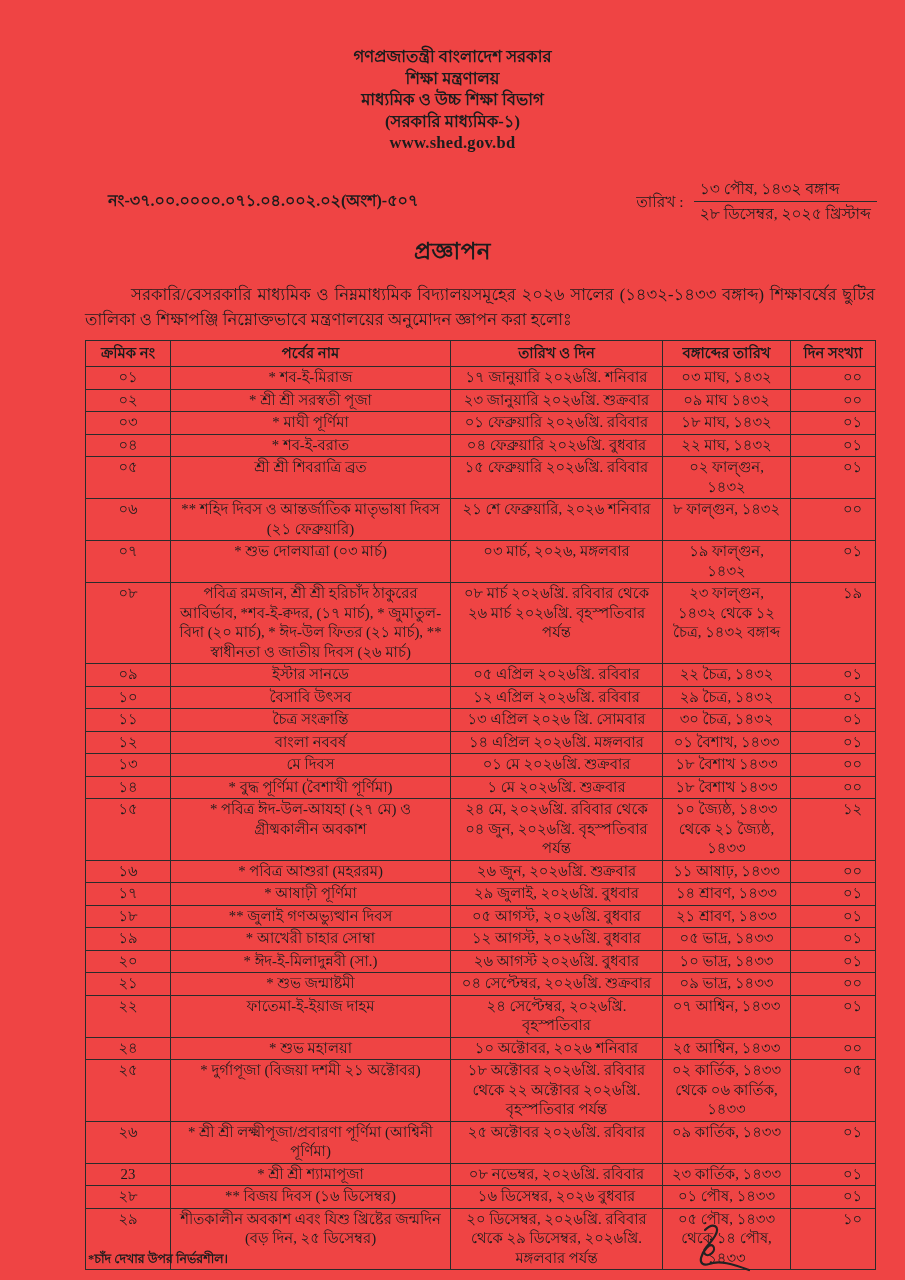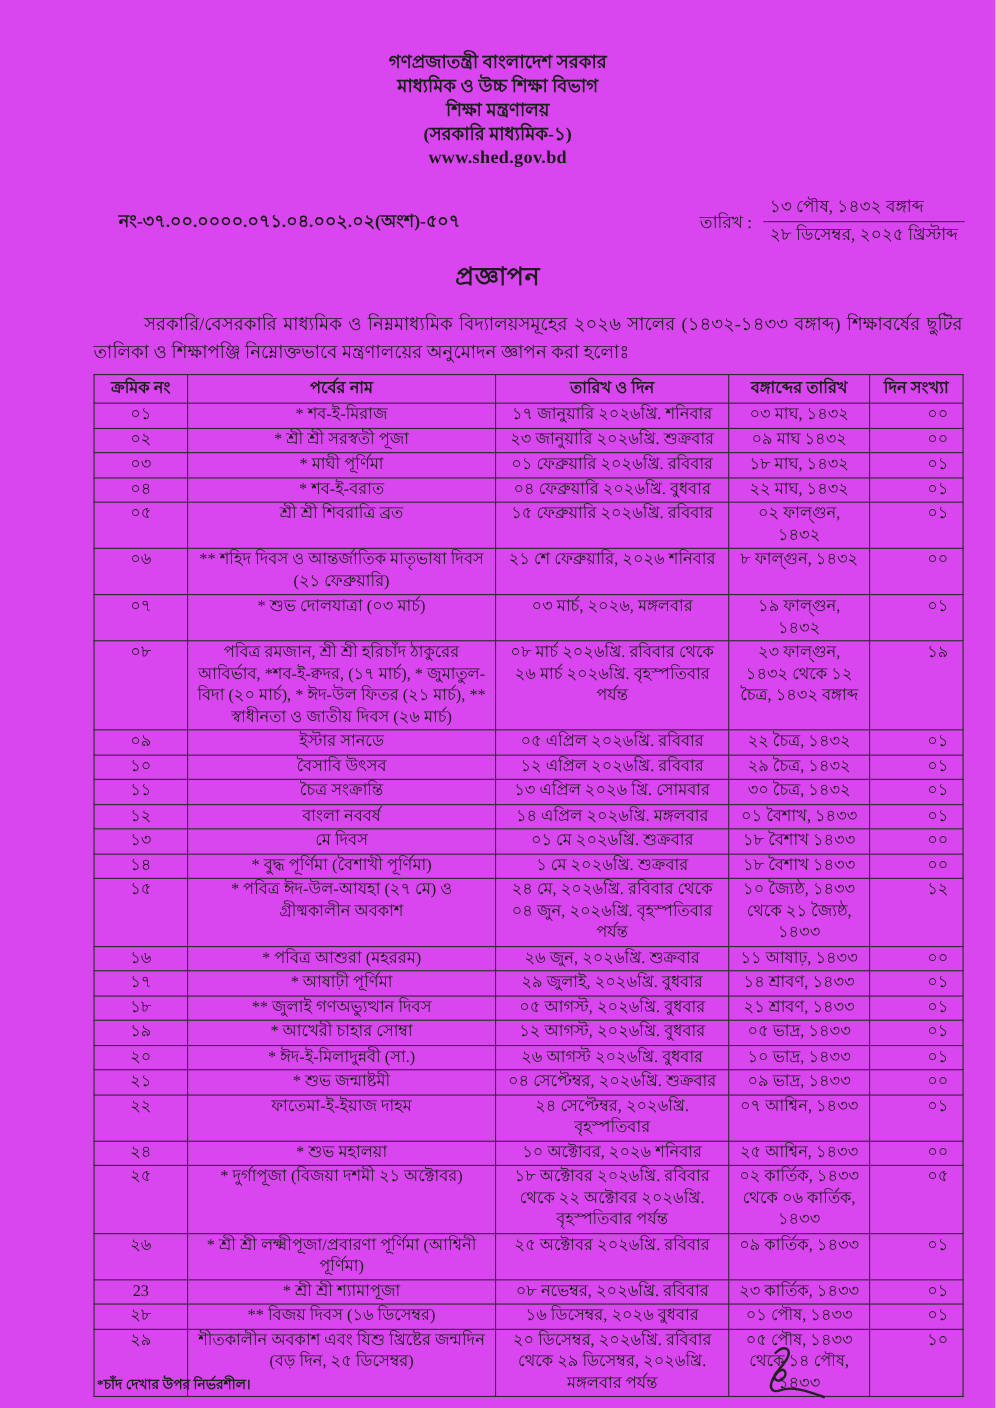--- a/index.html
+++ b/index.html
@@ -2,21 +2,21 @@
 <html lang="bn"><head>
 <meta charset="utf-8">
 <style>
   * { margin: 0; padding: 0; box-sizing: border-box; }
   html, body { background: #e8e8e8; }
   body { font-family: "Liberation Serif", "DejaVu Serif", serif; }
   .page {
     position: relative;
     width: 905px; height: 1280px;
     margin: 0 auto;
-    background: #d946ef;
+    background: #ef4444;
     color: #1c1c1c;
     overflow: hidden;
   }
   
   .letterhead { padding-top: 46px; text-align: center; }
   .letterhead div { font-size: 16.5px; line-height: 21.5px; font-weight: bold; }
   .letterhead .website { font-weight: bold; letter-spacing: 0.3px; }
   
   .memo-row {
     display: flex; justify-content: space-between; align-items: flex-start;
@@ -71,22 +71,22 @@
   
   .signature { position: absolute; right: 150px; bottom: 2px; }
 </style>
 </head>
 <body>
 
 <div class="page">
 
   <div class="letterhead">
     <div>গণপ্রজাতন্ত্রী বাংলাদেশ সরকার</div>
+    <div>শিক্ষা মন্ত্রণালয়</div>
     <div>মাধ্যমিক ও উচ্চ শিক্ষা বিভাগ</div>
-    <div>শিক্ষা মন্ত্রণালয়</div>
     <div>(সরকারি মাধ্যমিক-১)</div>
     <div class="website">www.shed.gov.bd</div>
   </div>
 
   <div class="memo-row">
     <div class="ref-no">নং-৩৭.০০.০০০০.০৭১.০৪.০০২.০২(অংশ)-৫০৭</div>
     <div class="date-block">
       <span class="date-label">তারিখ :</span>
       <span class="date-stack">
         <span class="date-top" style="display:block">১৩ পৌষ, ১৪৩২ বঙ্গাব্দ</span>

